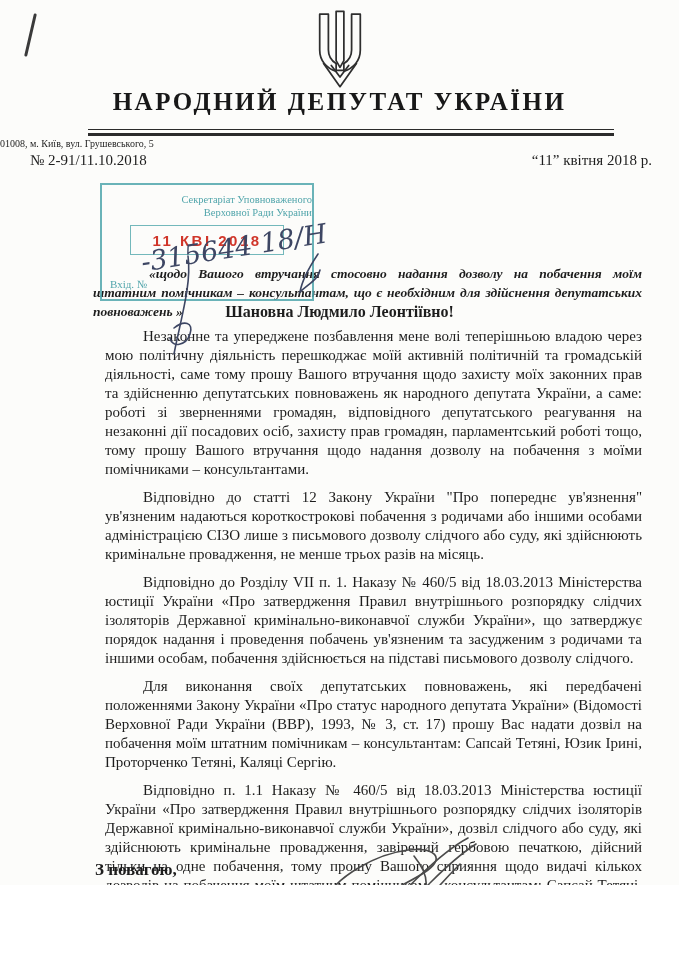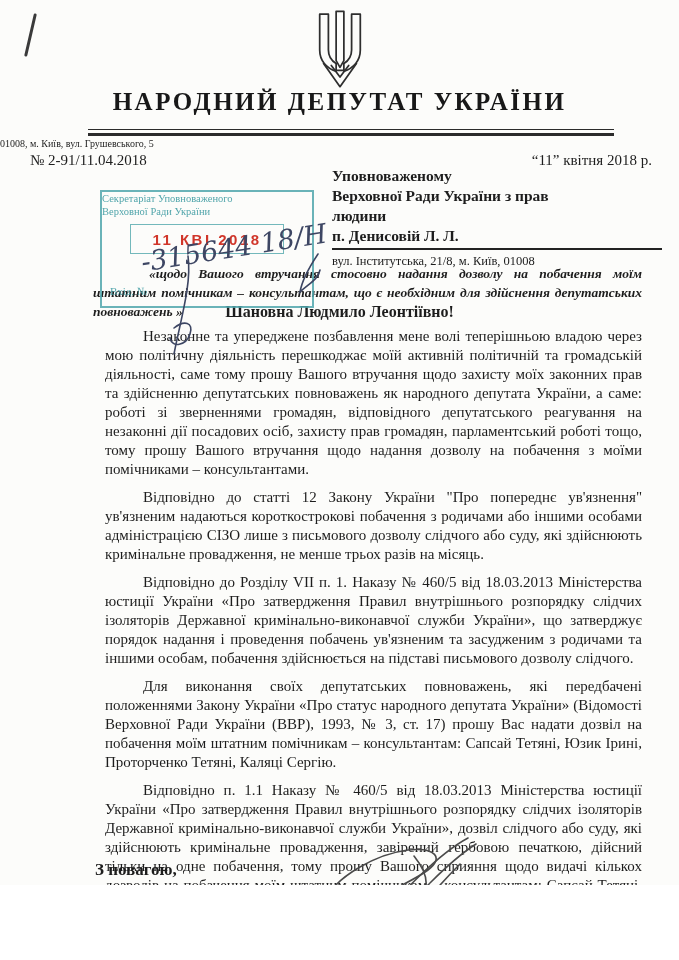--- a/index.html
+++ b/index.html
@@ -17,23 +17,23 @@
     border-top:1.5px solid #2b2b2b;border-bottom:3px solid #2b2b2b;}
   .lh-address{position:absolute;left:0;top:138px;width:679px;text-align:left;font-size:10px;}
   .meta-row{position:absolute;left:30px;top:152px;width:622px;display:flex;
     justify-content:space-between;font-size:15px;}
   
   .addressee{position:absolute;left:332px;top:166px;width:330px;font-size:15.5px;
     font-weight:bold;line-height:20px;}
   .addressee .name-line{border-bottom:2px solid #222;padding-bottom:2px;}
   .addressee .street{font-weight:normal;font-size:12.5px;padding-top:3px;line-height:16px;}
   
-  .stamp{position:absolute;left:100px;top:190px;width:214px;height:118px;
+  .stamp{position:absolute;left:100px;top:183px;width:214px;height:118px;
     border:2px solid rgba(80,166,171,.85);color:rgba(72,160,166,.95);
-    text-align:left;font-size:10.5px;line-height:13px;padding-top:0;box-sizing:border-box;z-index:4;}
+    text-align:right;font-size:10.5px;line-height:13px;padding-top:8px;box-sizing:border-box;z-index:4;}
   .stamp .date-box{margin:6px auto 4px auto;width:152px;height:28px;
     border:1.5px solid rgba(80,166,171,.8);display:flex;align-items:center;justify-content:center;}
   .stamp .date-red{color:#d0362a;font-weight:bold;font-size:15px;letter-spacing:2.5px;
     font-family:"Liberation Sans","DejaVu Sans",sans-serif;}
   .stamp .entry{position:absolute;left:8px;bottom:8px;font-size:11px;}
   .handwriting{position:absolute;left:140px;top:232px;z-index:5;color:#3d4663;
     font-style:italic;font-size:27px;transform:rotate(-9deg);white-space:nowrap;
     font-family:"DejaVu Serif",serif;}
   .flourish{position:absolute;left:150px;top:250px;z-index:5;}
   
@@ -67,31 +67,24 @@
       <path d="M21,59 L30,71 L39,59"></path>
       <path d="M24,64 h12"></path>
     </g>
   </svg>
 
   <div class="lh-title">НАРОДНИЙ ДЕПУТАТ УКРАЇНИ</div>
   <div class="lh-rule"></div>
   <div class="lh-address">01008, м. Київ, вул. Грушевського, 5</div>
 
   <div class="meta-row">
-    <span>№ 2-91/11.04.2018</span>
+    <span>№ 2-91/11.10.2018</span>
     <span>“11”  квітня 2018 р.</span>
   </div>
 
-  <div class="addressee">
-    <div>Уповноваженому</div>
-    <div>Верховної Ради України з прав</div>
-    <div>людини</div>
-    <div class="name-line">п.  Денисовій Л. Л.</div>
-    <div class="street">вул. Інститутська, 21/8, м. Київ, 01008</div>
-  </div>
 
   <div class="stamp">
     <div>Секретаріат Уповноваженого</div>
     <div>Верховної Ради України</div>
     <div class="date-box">
       <span class="date-red">11 КВІ 2018</span>
     </div>
     <div class="entry">Вхід. №</div>
   </div>
 

